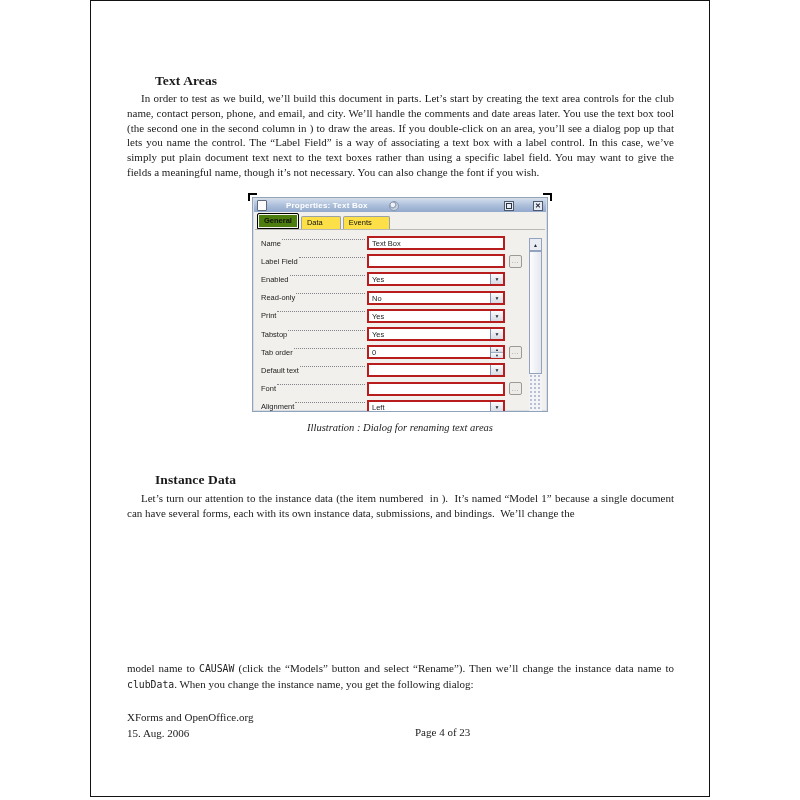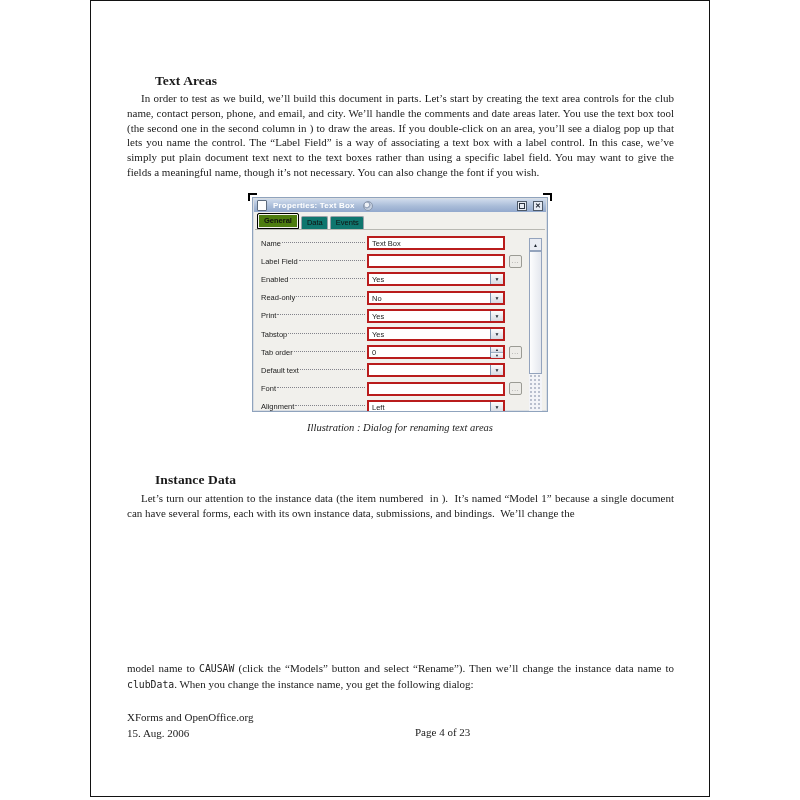--- a/index.html
+++ b/index.html
@@ -37,52 +37,52 @@
   .mark.tl{left:-4px;top:-4px;border-left-width:2px;border-top-width:2px;}
   .mark.tr{right:-4px;top:-4px;border-right-width:2px;border-top-width:2px;}
   .dlg{
     position:absolute;inset:0;border:1px solid #8fa3bd;background:#f1f0ec;
     overflow:hidden;font-family:"Liberation Sans", sans-serif;
     box-shadow:inset 0 0 0 1px #d9dde2;
   }
   .titlebar{
     position:absolute;left:1px;right:1px;top:1px;height:13px;
     background:linear-gradient(180deg,#cfdbec 0%,#a9bcd8 55%,#93a9cd 100%);
-    display:flex;align-items:center;gap:6px;padding:0 3px;box-sizing:border-box;
+    display:flex;align-items:center;gap:19px;padding:0 3px;box-sizing:border-box;
   }
   .doc-icon{width:8px;height:9px;background:#fdfdfd;border:1px solid #5c6a7c;border-radius:1px;flex:none;}
   .title-text{font-size:8px;font-weight:bold;color:#ffffff;white-space:nowrap;letter-spacing:.2px;}
   .swirl-icon{
     width:8px;height:8px;border-radius:50%;flex:none;margin-left:2px;
     background:radial-gradient(circle at 35% 35%, #eef1f6 0 2px, #9aa8bf 2.5px 3.5px, #c7d2e2 4px);
     border:1px solid #8a98ad;
   }
   .tb-space{flex:1;}
   .win-btn{
     width:10px;height:10px;flex:none;background:#e7ecf4;border:1px solid #4e5a69;
     display:flex;align-items:center;justify-content:center;box-sizing:border-box;
   }
   .win-btn .sq{width:4px;height:4px;border:1px solid #2a3340;}
   .win-btn.close{font-size:7px;line-height:7px;color:#1d2430;font-weight:bold;}
   .tabbar{
     position:absolute;left:4px;top:17px;height:14px;display:flex;align-items:flex-end;gap:2px;
   }
   .tab{
-    font-size:7.5px;padding:1px 4px 2px 5px;color:#111;
+    font-size:7.5px;padding:1px 17px 2px 5px;color:#111;
     border:1px solid #9aa0a8;border-bottom:none;border-radius:2px 2px 0 0;
-    background:#0f766e;
+    background:#fde047;
   }
   .tab.active{
     border:1px solid #000;box-shadow:inset 0 0 0 1px #f5f4f0;
     background:#4d7c0f;font-weight:bold;padding:2px 6px 3px 6px;
   }
   .tabline{position:absolute;left:2px;right:2px;top:31px;border-top:1px solid #b8b8b2;}
   .rows{position:absolute;left:8px;top:36px;width:262px;}
   .row{display:flex;align-items:center;height:18.2px;}
-  .lbl{width:106px;flex:none;display:flex;align-items:center;font-size:7.5px;color:#1c1c1c;}
+  .lbl{width:106px;flex:none;display:flex;align-items:flex-start;font-size:7.5px;color:#1c1c1c;}
   .lbl-text{white-space:nowrap;}
   .leader{flex:1;border-bottom:1px dotted #82828a;margin:0 2px 2px 1px;min-width:3px;}
   .ctrl{
     position:relative;width:138px;height:14px;flex:none;background:#fff;
     border:2px solid #b91c1c;box-sizing:border-box;
   }
   .ctrl .val{
     position:absolute;left:3px;top:1px;right:13px;font-size:7.5px;color:#222;
     white-space:nowrap;overflow:hidden;
   }

